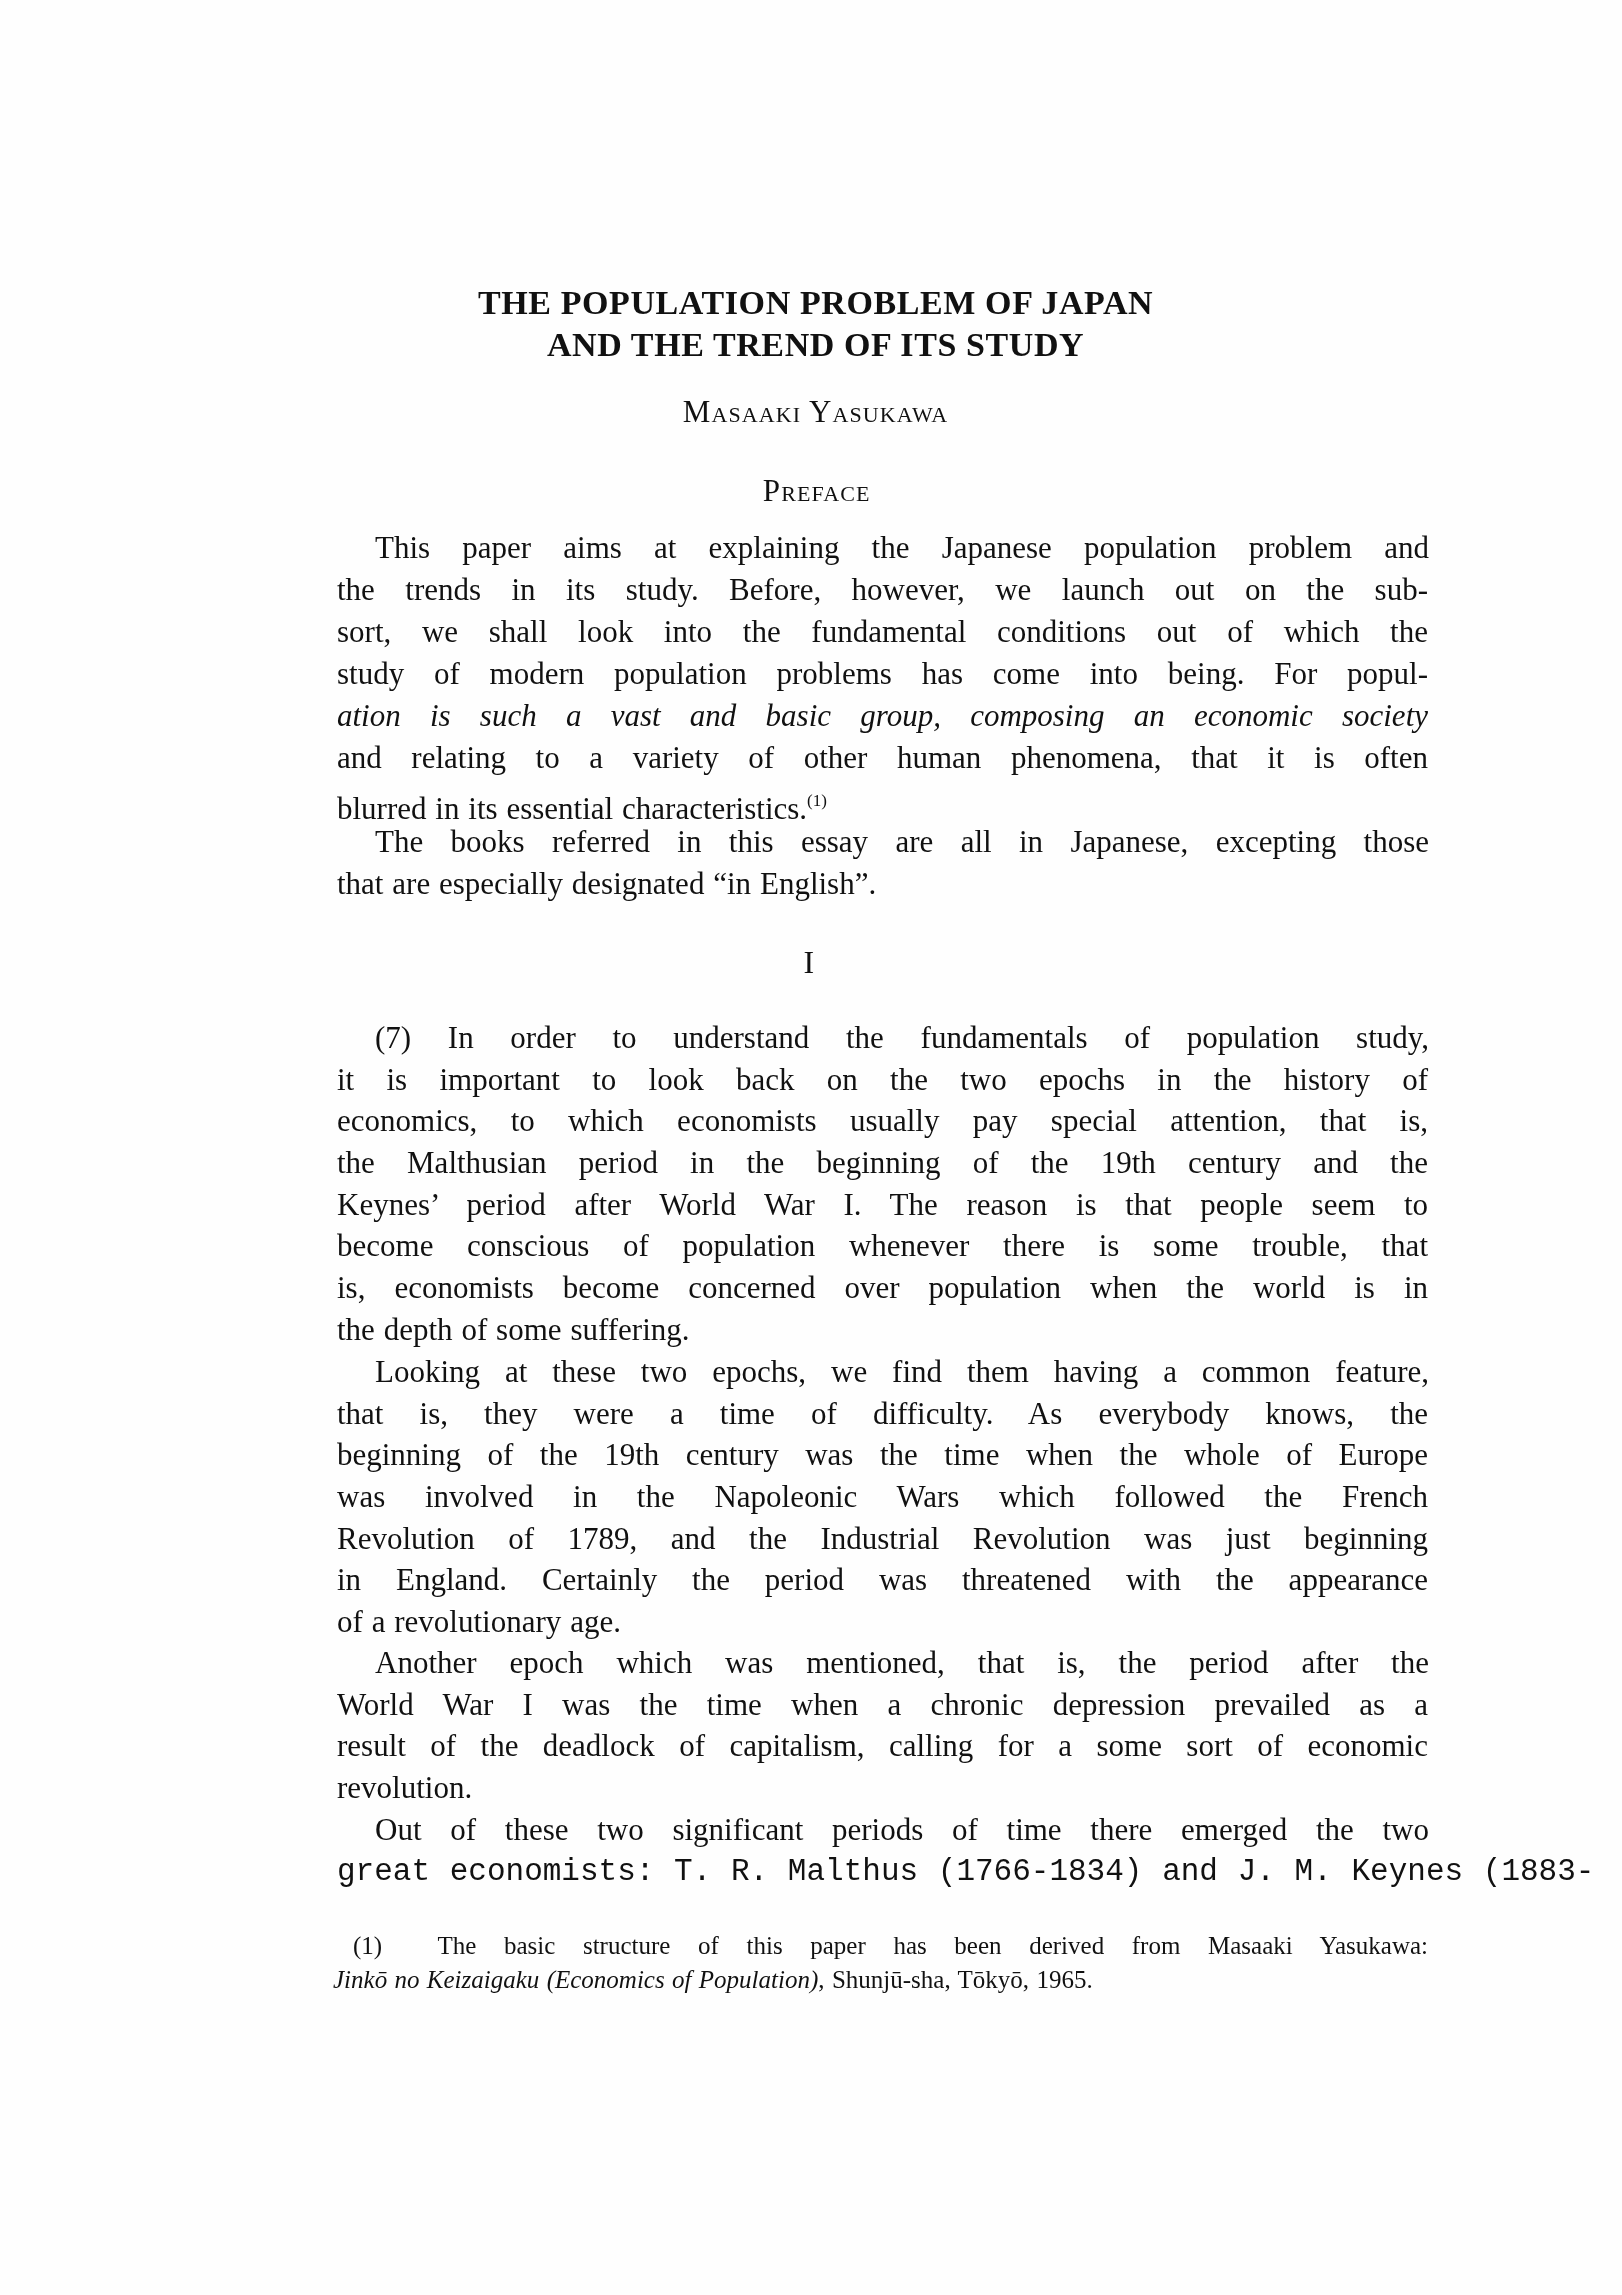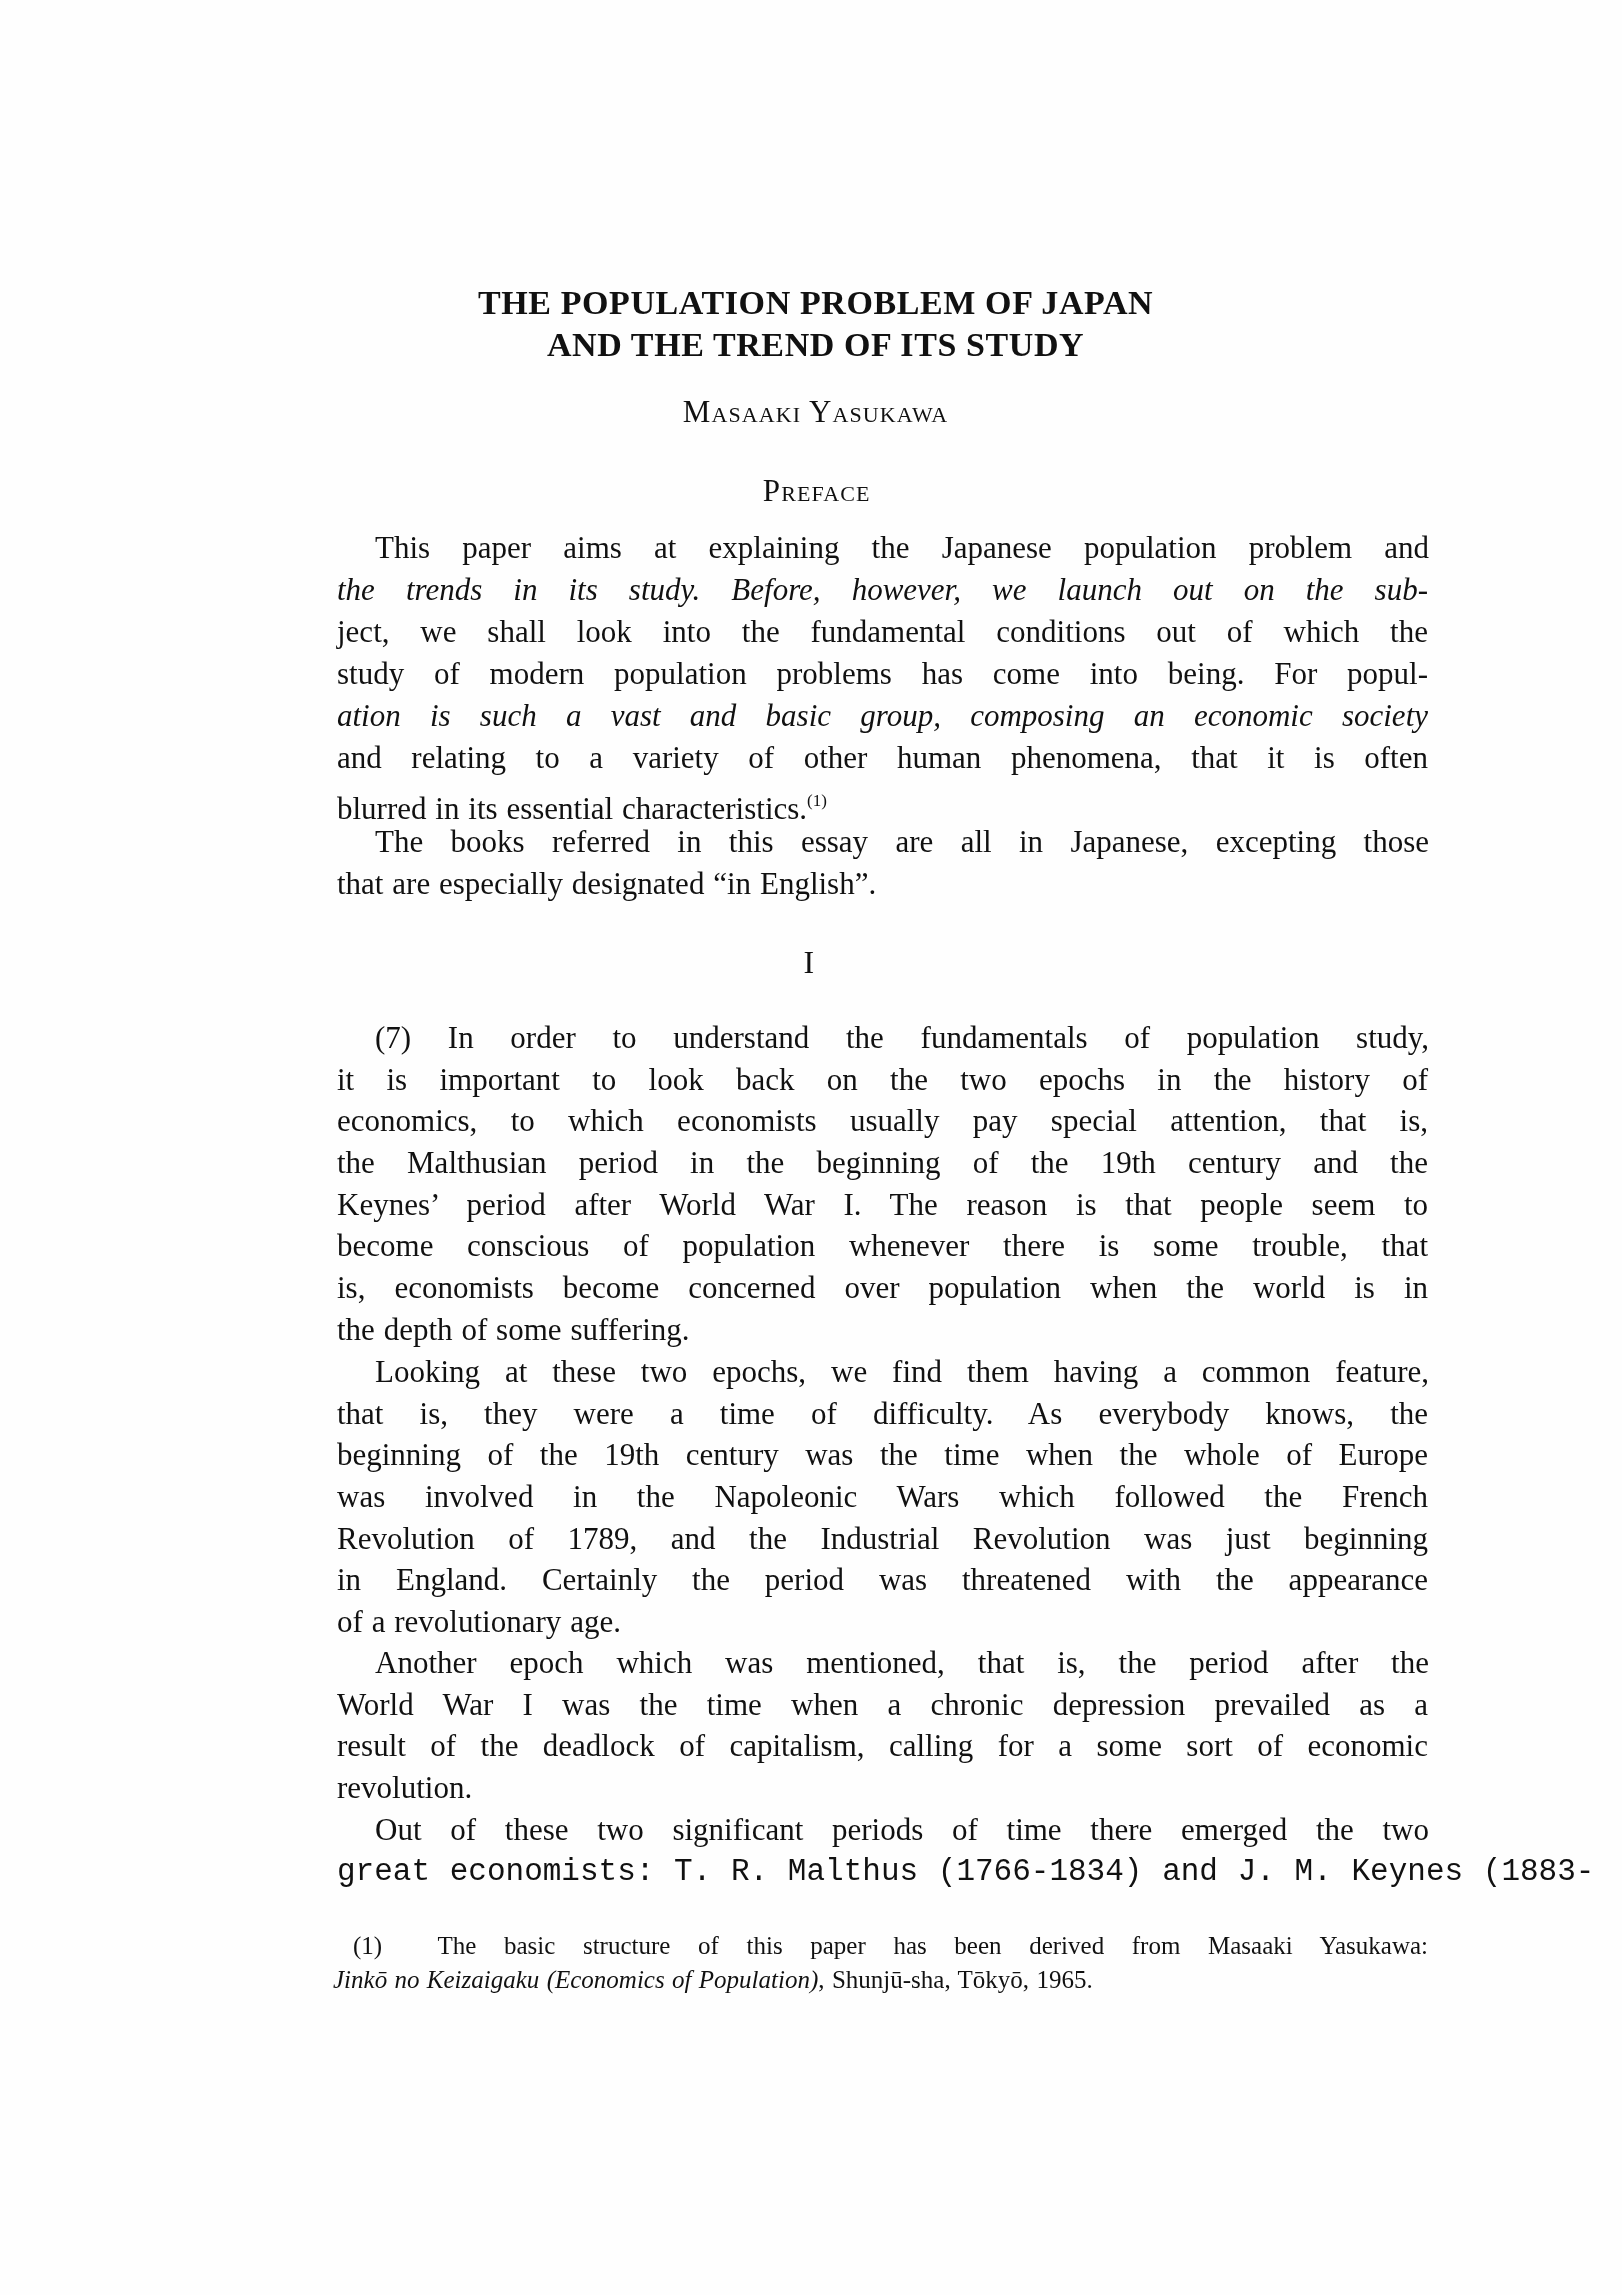--- a/index.html
+++ b/index.html
@@ -30,22 +30,22 @@
 
 <div class="page">
 
   <div class="center title title-l1">THE POPULATION PROBLEM OF JAPAN</div>
   <div class="center title title-l2">AND THE TREND OF ITS STUDY</div>
   <div class="center author">Masaaki Yasukawa</div>
   <div class="center preface-h">Preface</div>
 
   <div class="col" style="top:527px;">
     <div class="line indent" style="top:0px;">This paper aims at explaining the Japanese population problem and</div>
-    <div class="line" style="top:42px;font-style:italic;">the trends in its study.  Before, however, we launch out on the sub-</div>
-    <div class="line" style="top:84px;">ject, we shall look into the fundamental conditions out of which the</div>
+    <div class="line" style="top:42px;">the trends in its study.  Before, however, we launch out on the sub-</div>
+    <div class="line" style="top:84px;">sort, we shall look into the fundamental conditions out of which the</div>
     <div class="line" style="top:126px;">study of modern population problems has come into being.  For popul-</div>
     <div class="line" style="top:168px;font-style:italic;">ation is such a vast and basic group, composing an economic society</div>
     <div class="line" style="top:210px;">and relating to a variety of other human phenomena, that it is often</div>
     <div class="line last" style="top:253px;"><span>blurred in its essential characteristics.</span><span class="sup">(1)</span></div>
   </div>
 
   <div class="col" style="top:821px;">
     <div class="line indent" style="top:0px;">The books referred in this essay are all in Japanese, excepting those</div>
     <div class="line last" style="top:42px;">that are especially designated “in English”.</div>
   </div>

